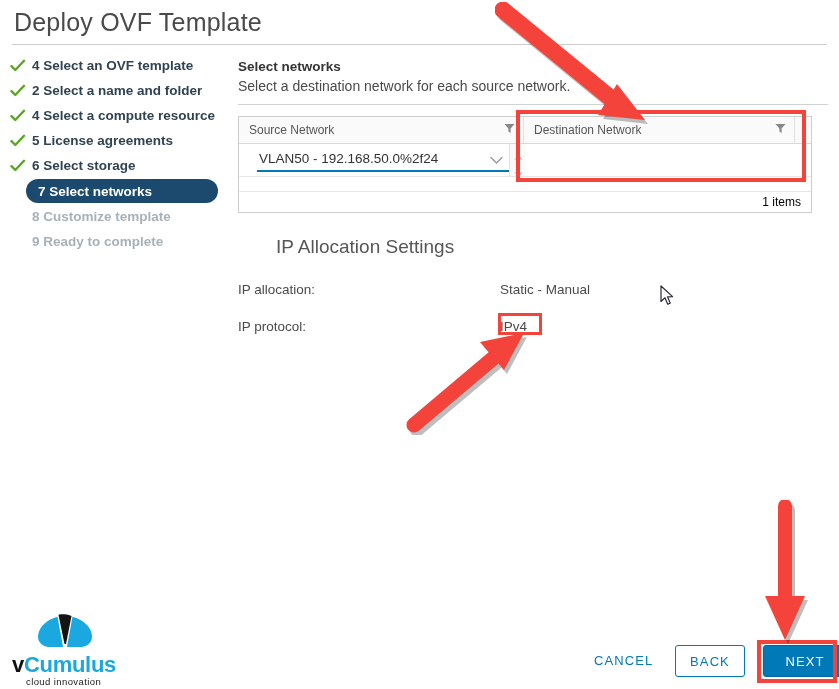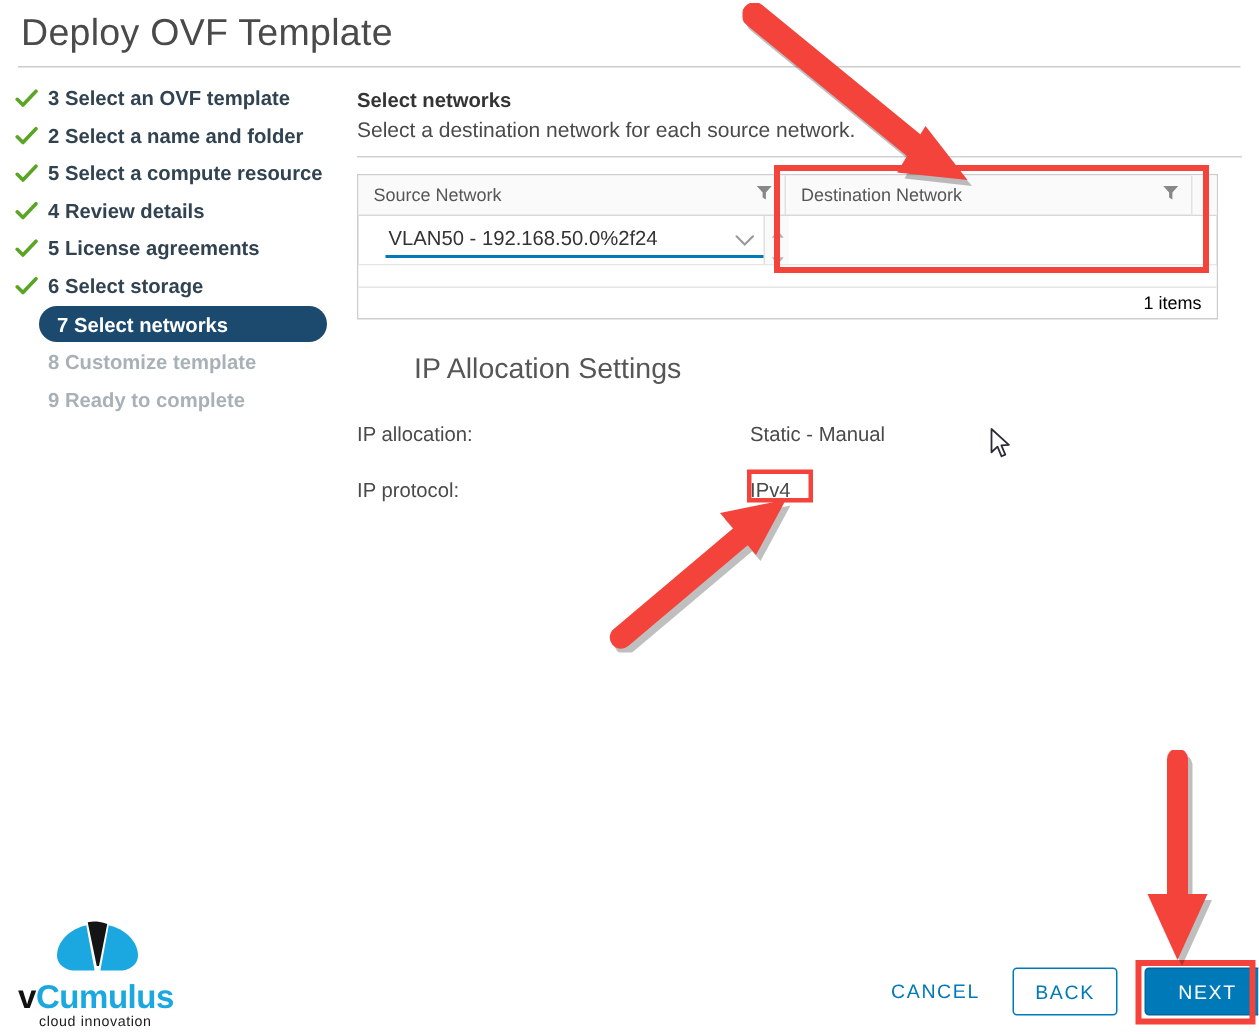--- a/index.html
+++ b/index.html
@@ -340,49 +340,41 @@
   <div class="title-rule"></div>
 
   <div class="steps">
 
     <div class="step done">
       <span class="check">
         <svg width="16" height="14" viewBox="0 0 16 14">
             <path d="M1.5 7.2 L5.3 11 L14 1.8" stroke="#5ba524" stroke-width="2.4" fill="none" stroke-linecap="round" stroke-linejoin="round"></path>
           </svg>
       </span>
-      <span class="step-label">3 Select an OVF template</span>
+      <span class="step-label">4 Select an OVF template</span>
     </div>
 
     <div class="step done">
       <span class="check">
         <svg width="16" height="14" viewBox="0 0 16 14">
             <path d="M1.5 7.2 L5.3 11 L14 1.8" stroke="#5ba524" stroke-width="2.4" fill="none" stroke-linecap="round" stroke-linejoin="round"></path>
           </svg>
       </span>
       <span class="step-label">2 Select a name and folder</span>
     </div>
 
     <div class="step done">
       <span class="check">
         <svg width="16" height="14" viewBox="0 0 16 14">
             <path d="M1.5 7.2 L5.3 11 L14 1.8" stroke="#5ba524" stroke-width="2.4" fill="none" stroke-linecap="round" stroke-linejoin="round"></path>
           </svg>
       </span>
-      <span class="step-label">5 Select a compute resource</span>
-    </div>
-
-    <div class="step done">
-      <span class="check">
-        <svg width="16" height="14" viewBox="0 0 16 14">
-            <path d="M1.5 7.2 L5.3 11 L14 1.8" stroke="#5ba524" stroke-width="2.4" fill="none" stroke-linecap="round" stroke-linejoin="round"></path>
-          </svg>
-      </span>
-      <span class="step-label">4 Review details</span>
-    </div>
+      <span class="step-label">4 Select a compute resource</span>
+    </div>
+
 
     <div class="step done">
       <span class="check">
         <svg width="16" height="14" viewBox="0 0 16 14">
             <path d="M1.5 7.2 L5.3 11 L14 1.8" stroke="#5ba524" stroke-width="2.4" fill="none" stroke-linecap="round" stroke-linejoin="round"></path>
           </svg>
       </span>
       <span class="step-label">5 License agreements</span>
     </div>
 

